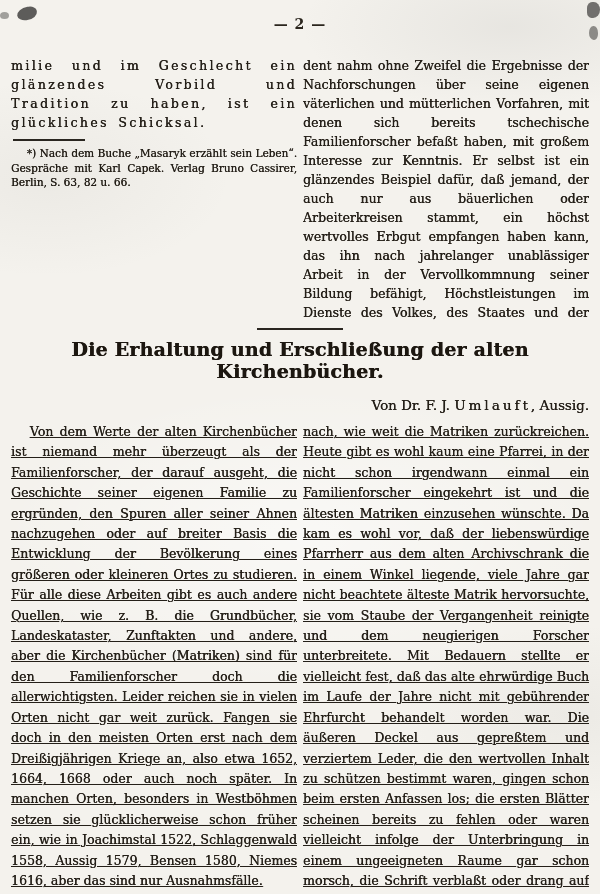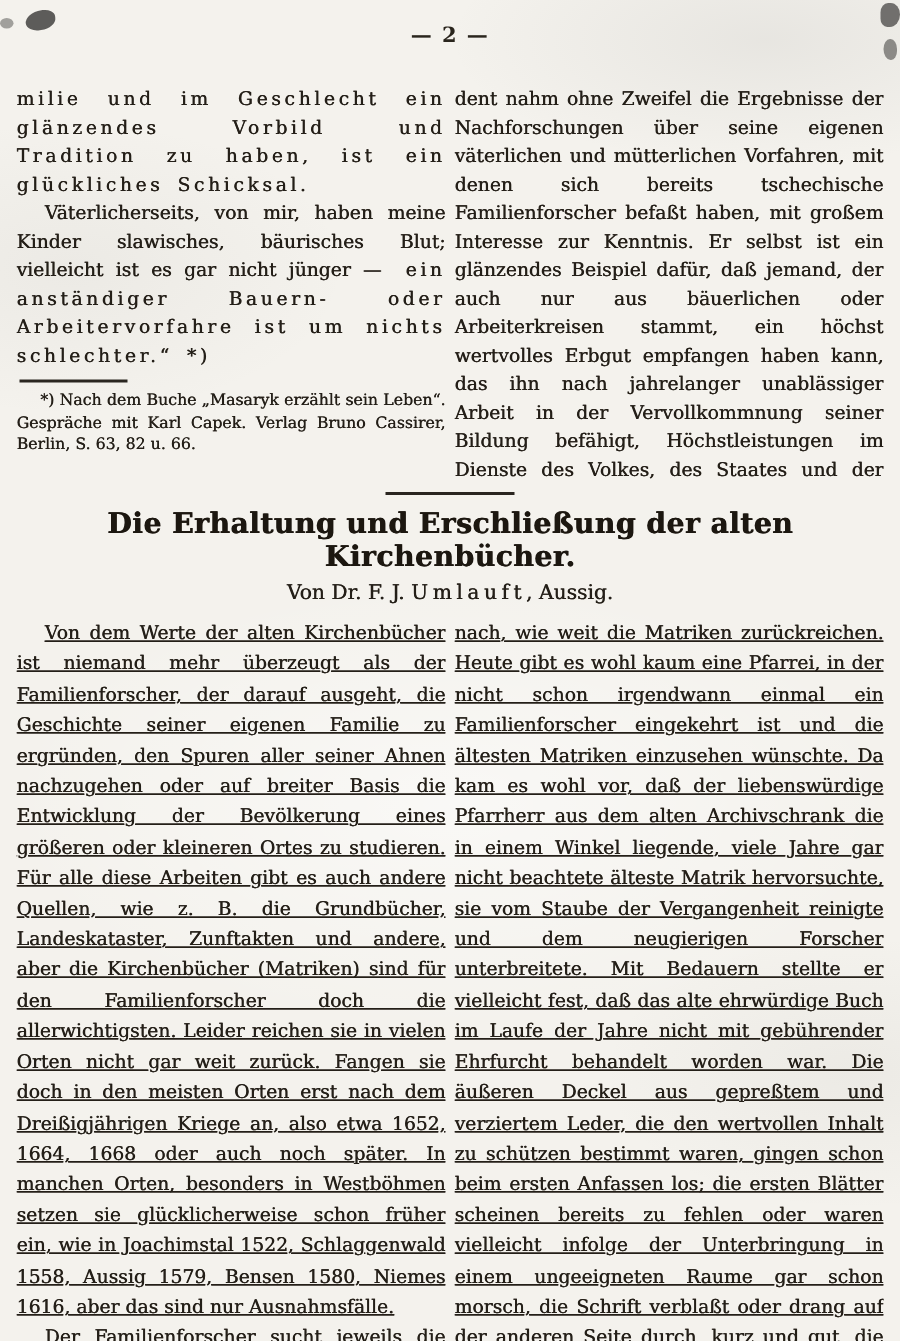--- a/index.html
+++ b/index.html
@@ -44,21 +44,21 @@
     font-size:10.5px;line-height:14.5px;text-align:justify;margin:0;
     text-shadow:.25px 0 0 currentColor;
   }
   .sep-rule{width:86px;border:0;border-top:2px solid #2a2620;margin:4px auto 2px auto;}
   .article-title{
     margin:8px 0 0 0;text-align:center;
     font-size:19px;font-weight:bold;letter-spacing:.2px;color:#1c1710;
     text-shadow:.4px 0 0 currentColor;
   }
   .byline{
-    text-align:center;font-size:13.5px;margin-top:5px;color:#241f18;
+    text-align:right;font-size:13.5px;margin-top:15px;color:#241f18;
     text-shadow:.25px 0 0 currentColor;
   }
   .byline .spaced-name{letter-spacing:3px;}
   .article-section{margin-top:9px;height:500px;}
   .article-section .body-text{line-height:20.4px;}
   .article-section .body-text p{margin:0;text-decoration:underline;}
 </style>
 </head>
 <body>
 
@@ -68,21 +68,20 @@
   <span class="smudge tl2"></span>
   <span class="smudge tr"></span>
   <span class="smudge tr2"></span>
 
   <div class="pageno">— 2 —</div>
 
   <div class="cols top-section">
     <div class="col">
       <div class="body-text">
         <p class="spaced">milie und im Geschlecht ein glänzendes Vorbild und Tradition zu haben, ist ein glückliches Schicksal.</p>
-        <p class="indent"><span>Väterlicherseits, von mir, haben meine Kinder slawisches, bäurisches Blut; vielleicht ist es gar nicht jünger </span><span class="spaced">— ein anständiger Bauern- oder Arbeitervorfahre ist um nichts schlechter.“ *)</span></p>
       </div>
       <hr class="fn-rule">
       <p class="footnote indent">*) Nach dem Buche „Masaryk erzählt sein Leben“. Gespräche mit Karl Capek. Verlag Bruno Cassirer, Berlin, S. 63, 82 u. 66.</p>
     </div>
     <div class="col">
       <div class="body-text">
         <p>dent nahm ohne Zweifel die Ergebnisse der Nachforschungen über seine eigenen väterlichen und mütterlichen Vorfahren, mit denen sich bereits tschechische Familienforscher befaßt haben, mit großem Interesse zur Kenntnis. Er selbst ist ein glänzendes Beispiel dafür, daß jemand, der auch nur aus bäuerlichen oder Arbeiterkreisen stammt, ein höchst wertvolles Erbgut empfangen haben kann, das ihn nach jahrelanger unablässiger Arbeit in der Vervollkommnung seiner Bildung befähigt, Höchstleistungen im Dienste des Volkes, des Staates und der Menschheit zu vollbringen.</p>
       </div>
     </div>
   </div>

